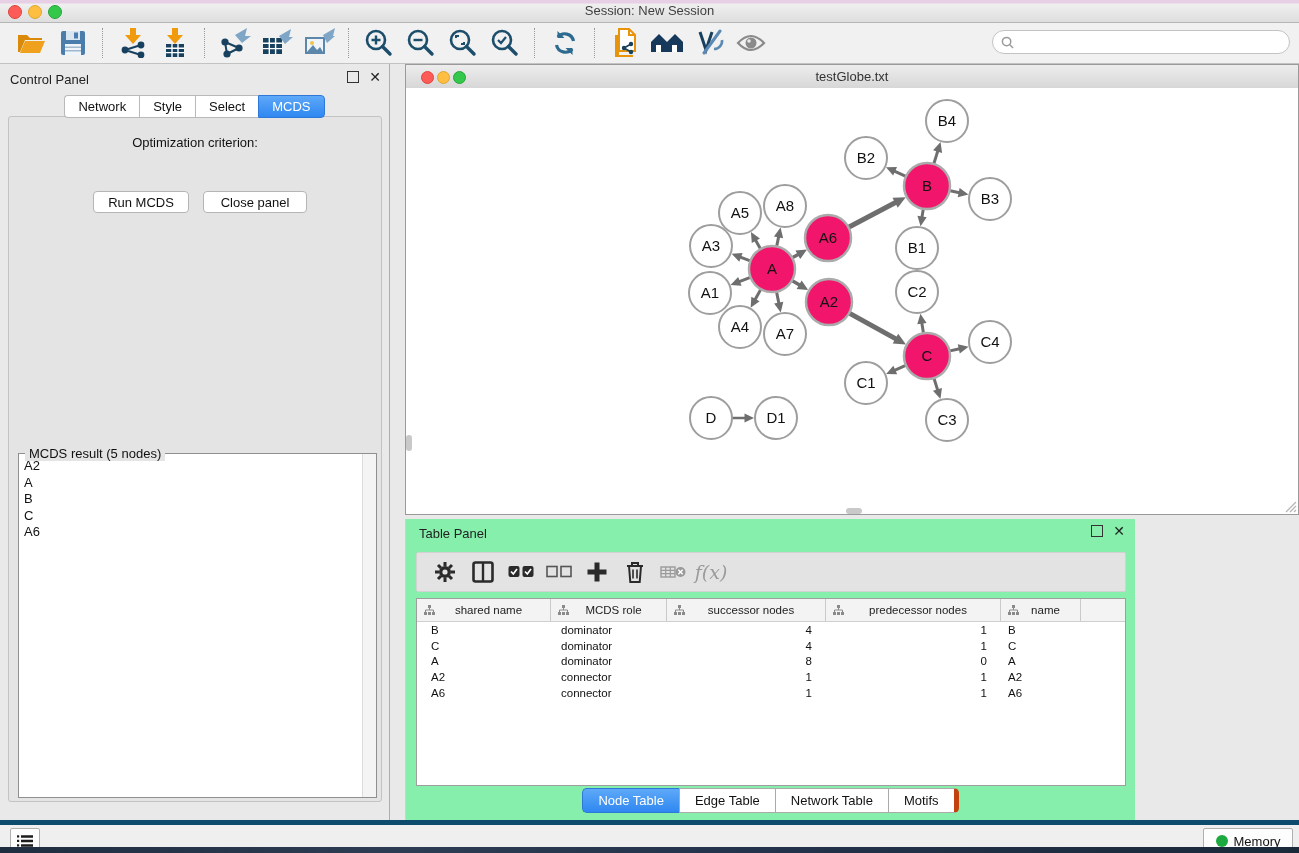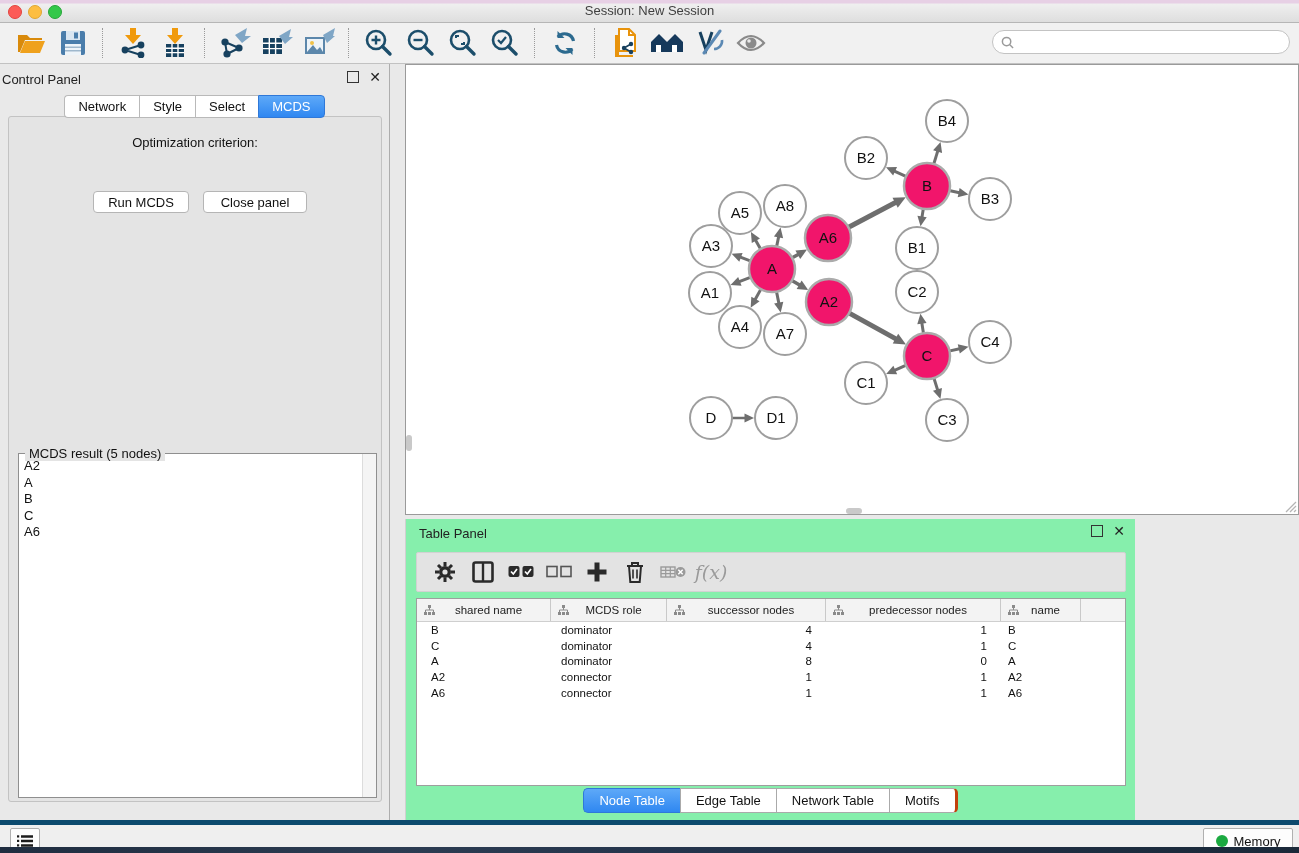--- a/index.html
+++ b/index.html
@@ -25,21 +25,21 @@
   .tbi{width:34px;height:32px;display:flex;align-items:center;justify-content:center;
     margin:0 4px;cursor:pointer;}
   .tbsep{width:1px;height:30px;border-left:1px dotted #9a9a9a;margin:0 8px;}
   .searchwrap{position:absolute;right:9px;top:7px;width:298px;height:26px;}
   .searchwrap input{width:100%;height:24px;box-sizing:border-box;border:1px solid #c3c3c3;
     border-radius:13px;padding:0 10px 0 28px;font-size:13px;background:#fff;outline:none;}
   .searchwrap svg{position:absolute;left:9px;top:6px;}
   
   .cpanel{position:absolute;left:0;top:64px;width:390px;height:756px;background:#e9e9e9;
     border-right:1px solid #adadad;box-sizing:border-box;}
-  .cpanel-h{position:absolute;left:2px;top:8px;font-size:13px;color:#222;}
+  .cpanel-h{position:absolute;left:10px;top:8px;font-size:13px;color:#222;}
   .panel-btns{position:absolute;right:8px;top:7px;display:flex;gap:10px;align-items:center;}
   .float-ic{width:10px;height:10px;border:1.6px solid #333;display:inline-block;cursor:pointer;}
   .close-ic{font-size:14px;font-weight:700;color:#222;line-height:10px;cursor:pointer;}
   .cp-tabs{position:absolute;left:0;right:0;top:31px;display:flex;justify-content:center;z-index:2;}
   .cp-tab{padding:3px 13px;font-size:13px;background:#fff;border:1px solid #b9b9b9;
     border-right:none;cursor:pointer;color:#111;}
   .cp-tab:first-child{border-radius:4px 0 0 4px;}
   .cp-tab:last-child{border-right:1px solid #b9b9b9;border-radius:0 4px 4px 0;}
   .cp-tab.active{background:linear-gradient(#5ea9f8,#2f87f1);color:#fff;border-color:#2f78d8;}
   .cp-inner{position:absolute;left:8px;top:52px;width:374px;height:686px;
@@ -98,21 +98,21 @@
   .trow{display:flex;height:15.7px;align-items:center;font-size:11.5px;color:#111;cursor:default;}
   .td{box-sizing:border-box;white-space:nowrap;overflow:hidden;}
   .td.al{padding-left:14px;text-align:left;}
   .td.al2{padding-left:10px;text-align:left;}
   .td.ar{padding-right:14px;text-align:right;}
   .td.al3{padding-left:7px;text-align:left;}
   .ttabs{position:absolute;left:0;right:0;top:269px;display:flex;justify-content:center;}
   .ttab{padding:4px 15px;font-size:13px;background:#fff;border:1px solid #aaa;border-right:none;
     cursor:pointer;color:#111;}
   .ttab:first-child{border-radius:5px 0 0 5px;}
-  .ttab:last-child{border-right:3px solid #c2410c;border-radius:0 5px 5px 0;}
+  .ttab:last-child{border-right:5px solid #c2410c;border-radius:0 5px 5px 0;}
   .ttab.active{background:linear-gradient(#5ea9f8,#2f87f1);color:#fff;border-color:#2f78d8;}
   
   .statusbar{position:absolute;left:0;top:820px;width:1299px;height:27px;background:#efefef;
     border-top:5px solid #0c4a6e;box-sizing:border-box;}
   .listbtn{position:absolute;left:10px;top:3px;width:28px;height:24px;background:#fdfdfd;
     border:1px solid #b0b0b0;border-radius:2px;display:flex;align-items:center;
     justify-content:center;cursor:pointer;}
   .membtn{position:absolute;right:6px;top:3px;width:88px;height:24px;background:#fdfdfd;
     border:1px solid #b0b0b0;border-radius:2px;display:flex;align-items:center;gap:6px;
     justify-content:center;font-size:13px;color:#111;cursor:pointer;}
@@ -295,20 +295,26 @@
           <div>B</div>
           <div>C</div>
           <div>A6</div>
         </div>
       <div class="mcds-scroll"></div>
     </div>
   </div>
 </div>
 
 <div class="netwin">
+  <div class="wtitle">
+    <span class="tl red wtl" style="left:15px"></span>
+    <span class="tl yellow wtl" style="left:31px"></span>
+    <span class="tl green wtl" style="left:47px"></span>
+    <div class="title">testGlobe.txt</div>
+  </div>
   <div class="canvas">
     <svg id="graph-svg" width="892" height="427">
         <g>
           <line x1="356.57336017122014" y1="164.50338029963527" x2="348.884168150705" y2="151.0472942637338" stroke="#6E6E6E" stroke-width="3"></line>
           <polygon points="344.91505664385033,144.1013491267381 353.9571887954037,150.4519275377056 345.7957032594337,155.11563355825982" fill="#6E6E6E"></polygon>
         </g>
         <g>
           <line x1="369.8397390458295" y1="162.39203385482625" x2="372.93725413816395" y2="147.3809991765901" stroke="#6E6E6E" stroke-width="3"></line>
           <polygon points="374.5539863679869,139.54606606283275 377.13609428504066,150.28956264005043 367.9300478763758,148.3899022700085" fill="#6E6E6E"></polygon>
         </g>

